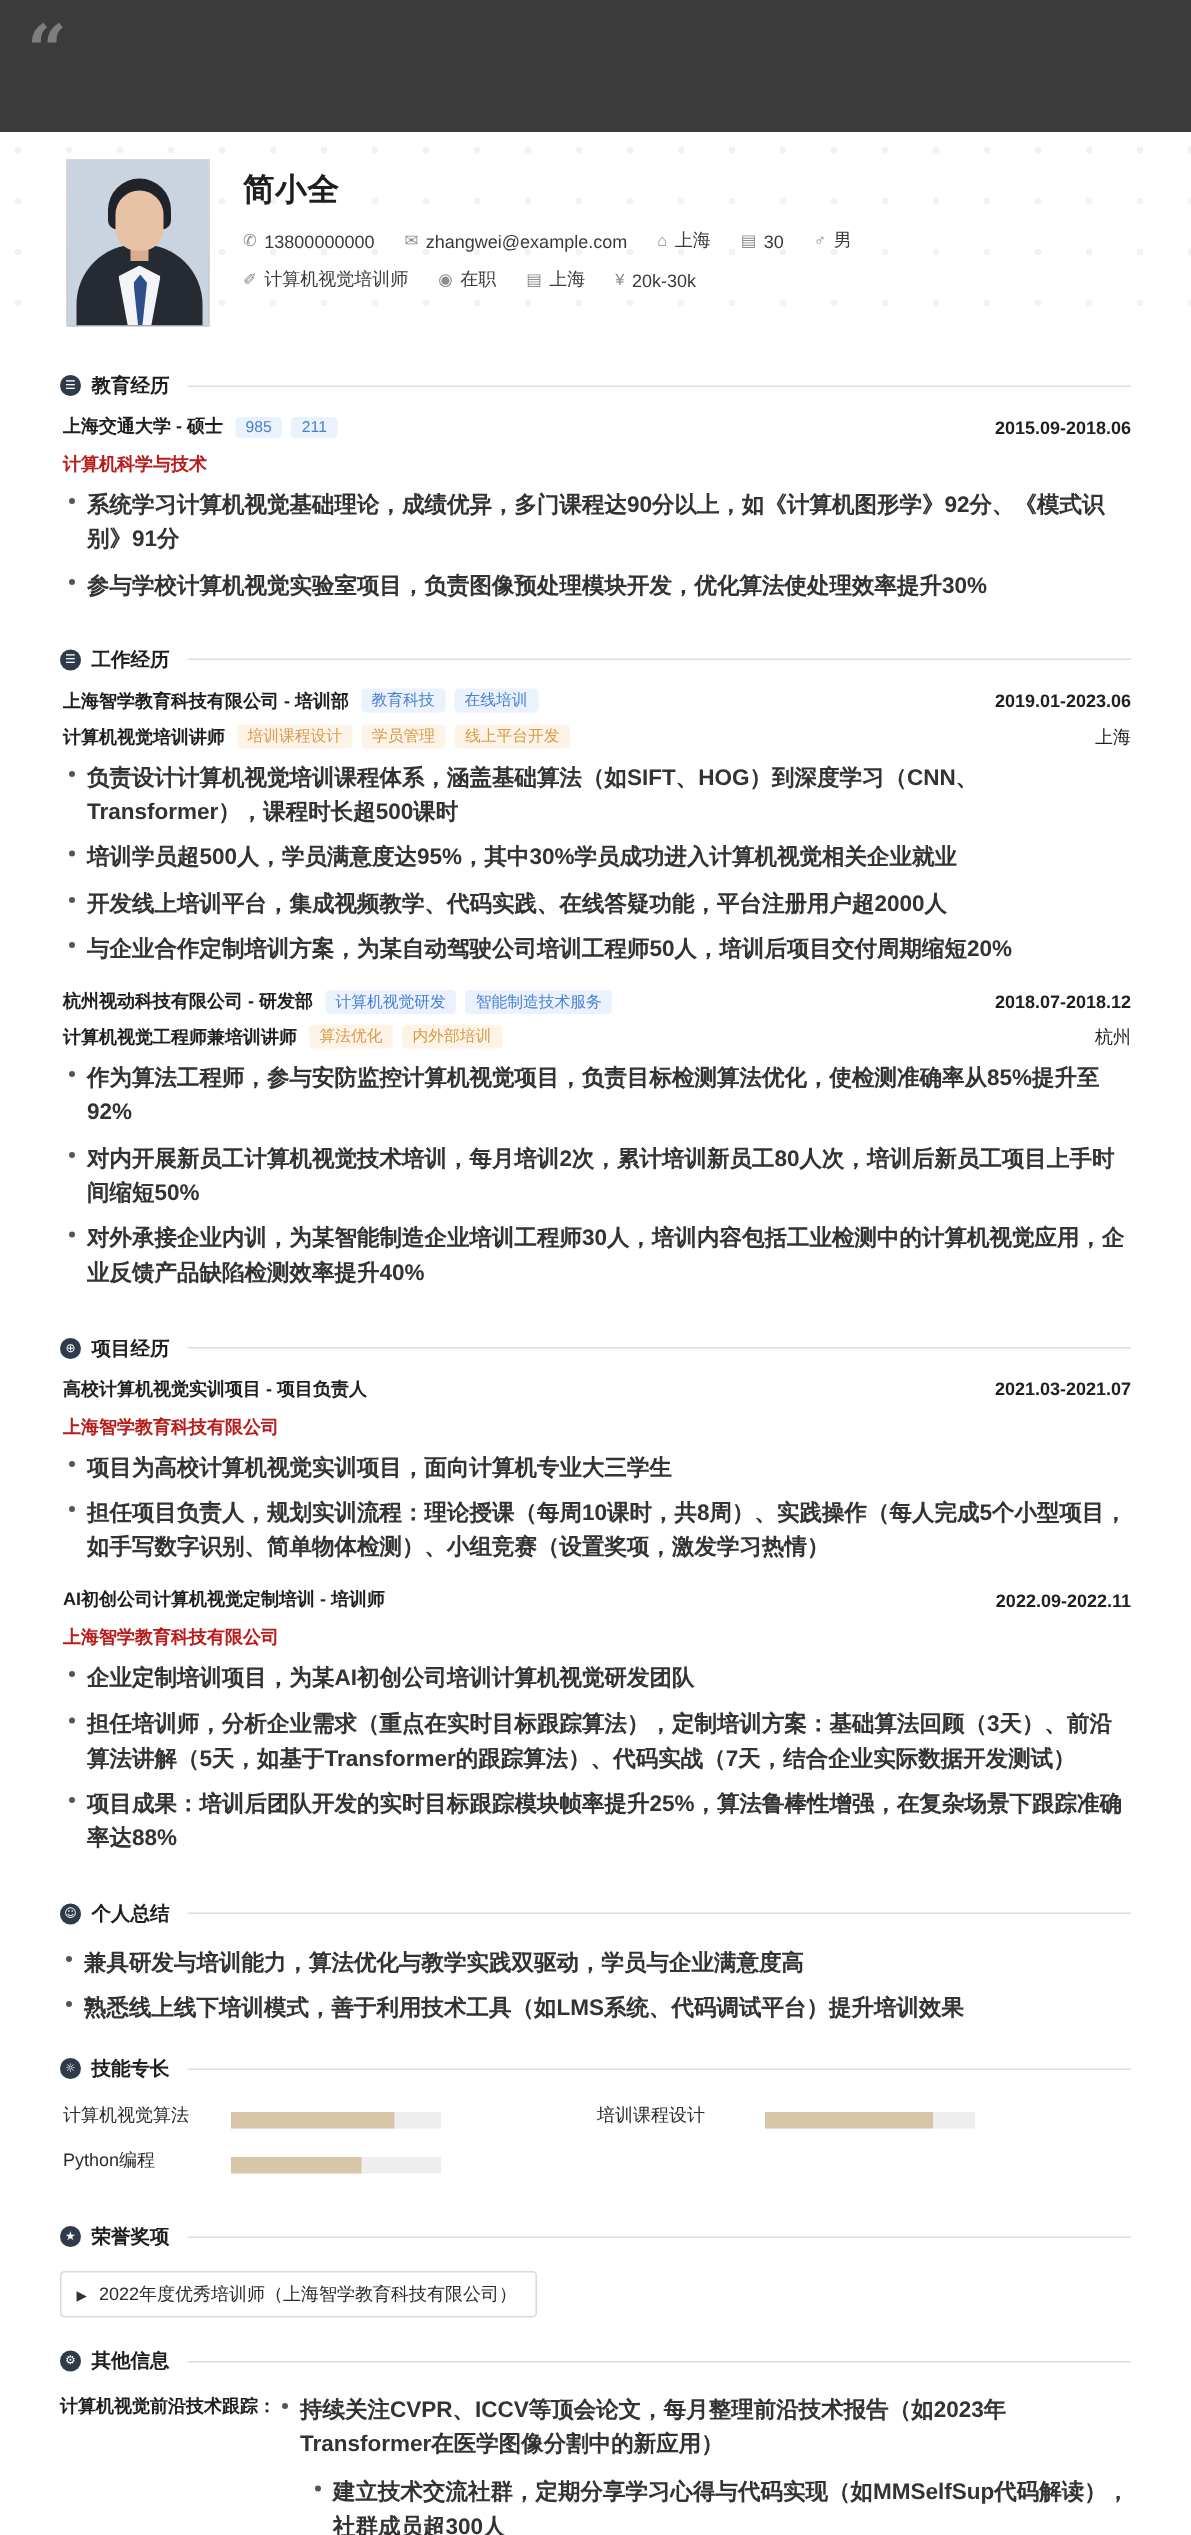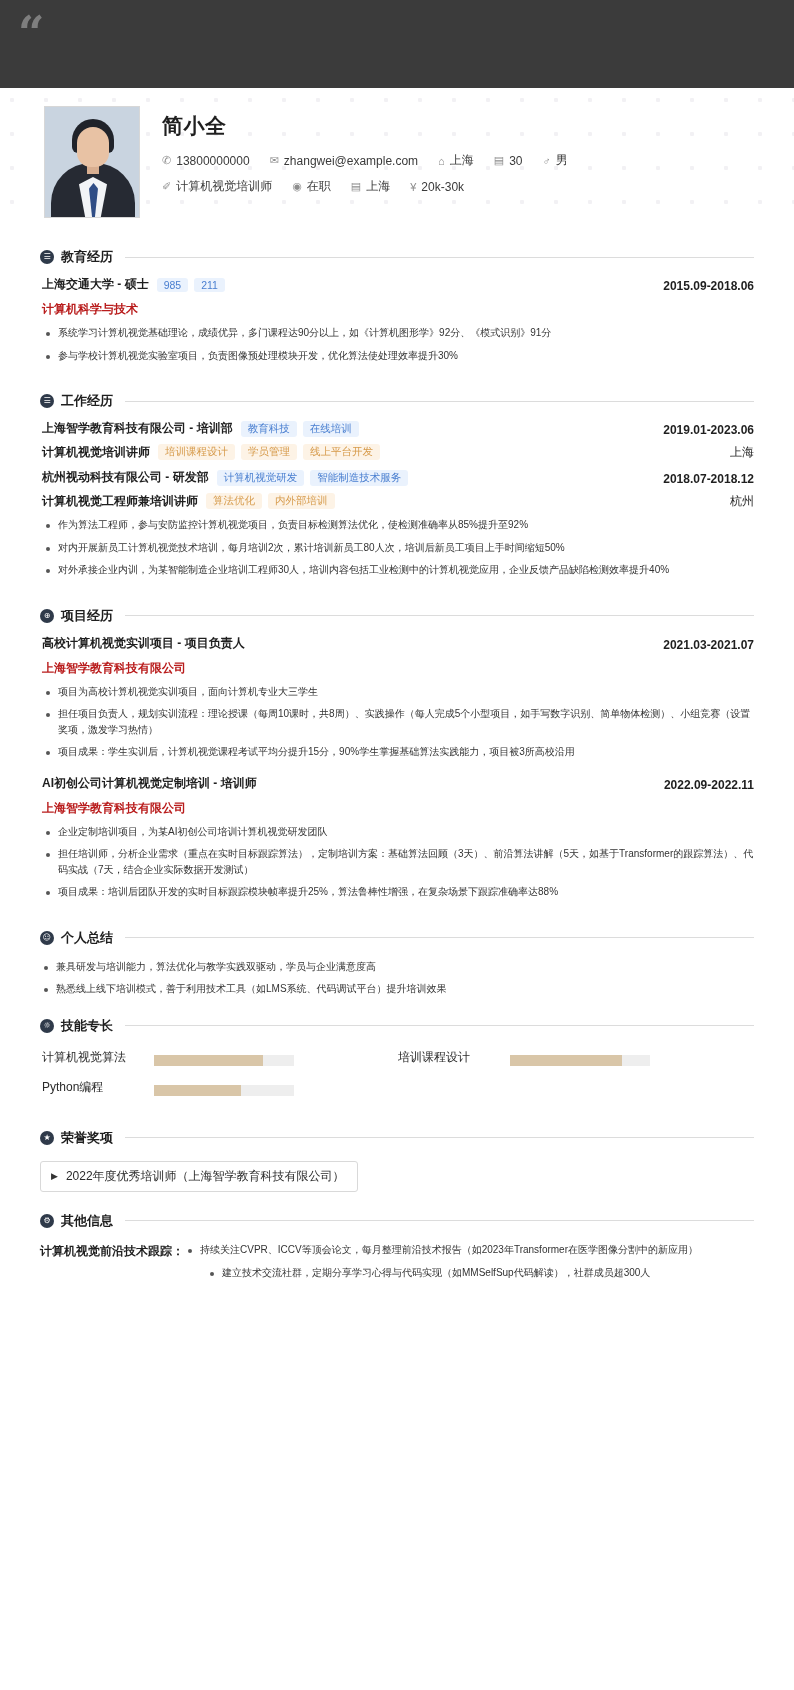--- a/index.html
+++ b/index.html
@@ -75,21 +75,21 @@
     width: 14px; height: 14px; border-radius: 50%;
     background: #2f3a4a; color: #fff;
     font-size: 8px; line-height: 14px; text-align: center;
     margin-right: 7px; flex: 0 0 auto;
     font-family: "DejaVu Sans", sans-serif;
   }
   .sec-title { font-size: 13px; font-weight: bold; color: #1f1f1f; }
   .sec-rule { flex: 1 1 auto; height: 1px; background: #dcdcdc; margin-left: 12px; }
 
   .block { padding: 6px 0 2px 2px; }
-  .line1 { display: flex; align-items: flex-end; }
+  .line1 { display: flex; align-items: center; }
   .line1 .left { flex: 1 1 auto; display: flex; align-items: center; flex-wrap: wrap; }
   .org { font-size: 12px; font-weight: bold; color: #1f1f1f; margin-right: 8px; }
   .date { font-size: 12px; color: #1f1f1f; font-weight: bold; white-space: nowrap; margin-left: 10px; }
   .tag {
     display: inline-block;
     font-size: 10.5px;
     padding: 1px 7px;
     border-radius: 3px;
     margin-right: 6px;
     background: #eaf2fd;
@@ -102,22 +102,23 @@
   .role { font-size: 12px; font-weight: bold; color: #1f1f1f; margin-right: 8px; }
   .loc { font-size: 12px; color: #1f1f1f; white-space: nowrap; }
   .subline { font-size: 12px; font-weight: bold; color: #b91c1c; margin-top: 8px; }
 
   ul.bullets { list-style: none; margin: 7px 0 0 0; padding: 0; }
   ul.bullets li {
     position: relative;
     padding-left: 16px;
     margin-bottom: 7px;
     line-height: 1.55;
-    font-size: 10px;
+    font-size: 15px;
     color: #333;
+    font-weight: bold;
   }
   ul.bullets li::before {
     content: "";
     position: absolute;
     left: 4px; top: 7px;
     width: 4px; height: 4px; border-radius: 50%;
     background: #555;
   }
   ul.bullets.sub { margin-left: 22px; }
 
@@ -258,20 +259,26 @@
       </div>
       <div class="line2">
         <div class="left">
           <span class="role">计算机视觉培训讲师</span>
           <span class="tag orange">培训课程设计</span>
           <span class="tag orange">学员管理</span>
           <span class="tag orange">线上平台开发</span>
         </div>
         <span class="loc">上海</span>
       </div>
+      <ul class="bullets">
+        <li>负责设计计算机视觉培训课程体系，涵盖基础算法（如SIFT、HOG）到深度学习（CNN、Transformer），课程时长超500课时</li>
+        <li>培训学员超500人，学员满意度达95%，其中30%学员成功进入计算机视觉相关企业就业</li>
+        <li>开发线上培训平台，集成视频教学、代码实践、在线答疑功能，平台注册用户超2000人</li>
+        <li>与企业合作定制培训方案，为某自动驾驶公司培训工程师50人，培训后项目交付周期缩短20%</li>
+      </ul>
     </div>
 
     <div class="block">
       <div class="line1">
         <div class="left">
           <span class="org">杭州视动科技有限公司 - 研发部</span>
           <span class="tag">计算机视觉研发</span>
           <span class="tag">智能制造技术服务</span>
         </div>
         <span class="date">2018.07-2018.12</span>
@@ -303,21 +310,20 @@
       <div class="line1">
         <div class="left">
           <span class="org">高校计算机视觉实训项目 - 项目负责人</span>
         </div>
         <span class="date">2021.03-2021.07</span>
       </div>
       <div class="subline">上海智学教育科技有限公司</div>
       <ul class="bullets">
         <li>项目为高校计算机视觉实训项目，面向计算机专业大三学生</li>
         <li>担任项目负责人，规划实训流程：理论授课（每周10课时，共8周）、实践操作（每人完成5个小型项目，如手写数字识别、简单物体检测）、小组竞赛（设置奖项，激发学习热情）</li>
-        <li>项目成果：学生实训后，计算机视觉课程考试平均分提升15分，90%学生掌握基础算法实践能力，项目被3所高校沿用</li>
       </ul>
     </div>
 
     <div class="block">
       <div class="line1">
         <div class="left">
           <span class="org">AI初创公司计算机视觉定制培训 - 培训师</span>
         </div>
         <span class="date">2022.09-2022.11</span>
       </div>

